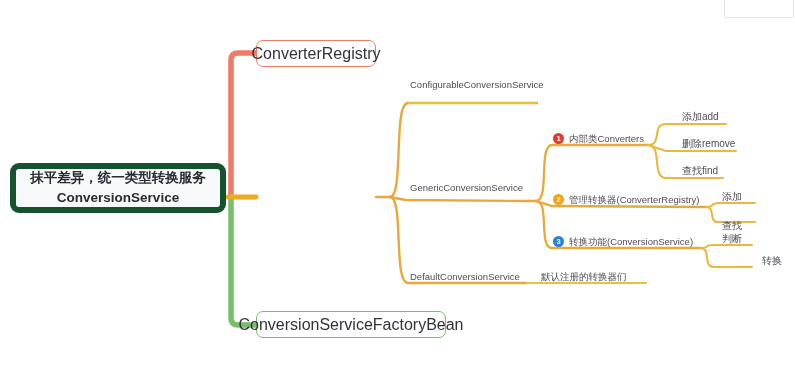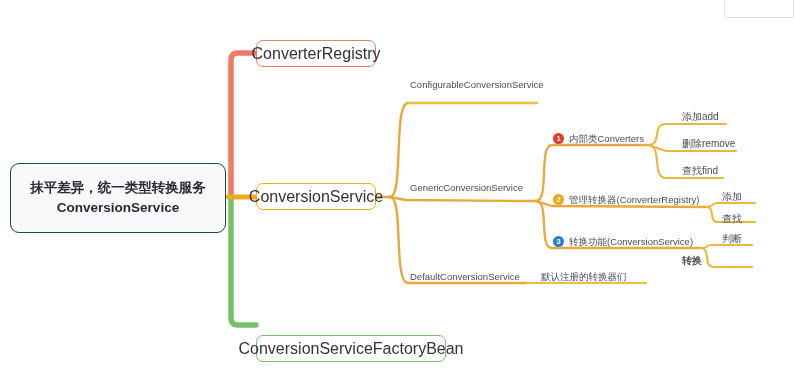--- a/index.html
+++ b/index.html
@@ -24,23 +24,23 @@
     width: 795px;
     height: 384px;
   }
 
   
   .root-node {
     position: absolute;
     left: 10px;
     top: 163px;
     width: 216px;
-    height: 70px;
+    height: 50px;
     box-sizing: border-box;
-    border: 1px solid #14532d;
+    border: 6px solid #14532d;
     border-radius: 9px;
     background: #f7f9fa;
     display: flex;
     align-items: center;
     justify-content: center;
     text-align: center;
     font-weight: bold;
     font-size: 13.5px;
     color: #2a2a33;
     line-height: 1.45;
@@ -57,21 +57,21 @@
     display: flex;
     align-items: center;
     justify-content: center;
     font-size: 16px;
     color: #33333a;
     white-space: nowrap;
     padding: 0 12px;
   }
   .box-node.red    { border-color: #ef7a67; }
   .box-node.orange { border-color: #f0ab1d; }
-  .box-node.green  { border-color: #77bf6a; margin-top: 24px; }
+  .box-node.green  { border-color: #77bf6a; }
 
   #node-converter-registry {
     left: 256px; top: 40px; width: 120px; height: 27px;
   }
   #node-conversion-service {
     left: 256px; top: 183px; width: 120px; height: 27px;
   }
   #node-factory-bean {
     left: 256px; top: 311px; width: 190px; height: 27px;
   }
@@ -125,23 +125,23 @@
     position: absolute;
     font-size: 10px;
     color: #4d4d55;
     white-space: nowrap;
     line-height: 1;
   }
   #leaf-add-add     { left: 682px; top: 112px; }
   #leaf-del-remove  { left: 682px; top: 139px; }
   #leaf-find-find   { left: 682px; top: 166px; }
   #leaf-add         { left: 722px; top: 192px; }
-  #leaf-search      { left: 722px; top: 214px; }
+  #leaf-search      { left: 722px; top: 221px; }
   #leaf-judge       { left: 722px; top: 234px; text-align: center; }
-  #leaf-convert     { left: 682px; top: 256px; font-weight: bold; }
+  #leaf-convert     { left: 762px; top: 256px; }
 
   
   #stray-frame {
     position: absolute;
     left: 724px;
     top: -9px;
     width: 70px;
     height: 27px;
     box-sizing: border-box;
     border: 1px solid #e3e3e6;
@@ -190,21 +190,20 @@
     <path d="M700,248 C712,248 702,245 714,245 L752,245" stroke="#e8b93c" stroke-width="2.1" fill="none" stroke-linecap="round"></path>
     <path d="M700,248 C712,248 702,267 714,267 L752,267" stroke="#e8b93c" stroke-width="2.1" fill="none" stroke-linecap="round"></path>
 
     <path d="M408,103 L537,103" stroke="#e8c23c" stroke-width="2.1" fill="none"></path>
   </svg>
 
   <div class="root-node">抹平差异，统一类型转换服务ConversionService</div>
 
   <div id="node-converter-registry" class="box-node red">ConverterRegistry</div>
 
-  <div id="node-conversion-service" class="box-node orange">ConversionService</div>
 
   <div id="node-factory-bean" class="box-node green">ConversionServiceFactoryBean</div>
 
   <div id="node-configurable" class="text-node">ConfigurableConversionService</div>
 
   <div id="node-generic" class="text-node">GenericConversionService</div>
 
   <div id="node-default" class="text-node">DefaultConversionService</div>
 
   <div id="node-default-note" class="text-node">默认注册的转换器们</div>

